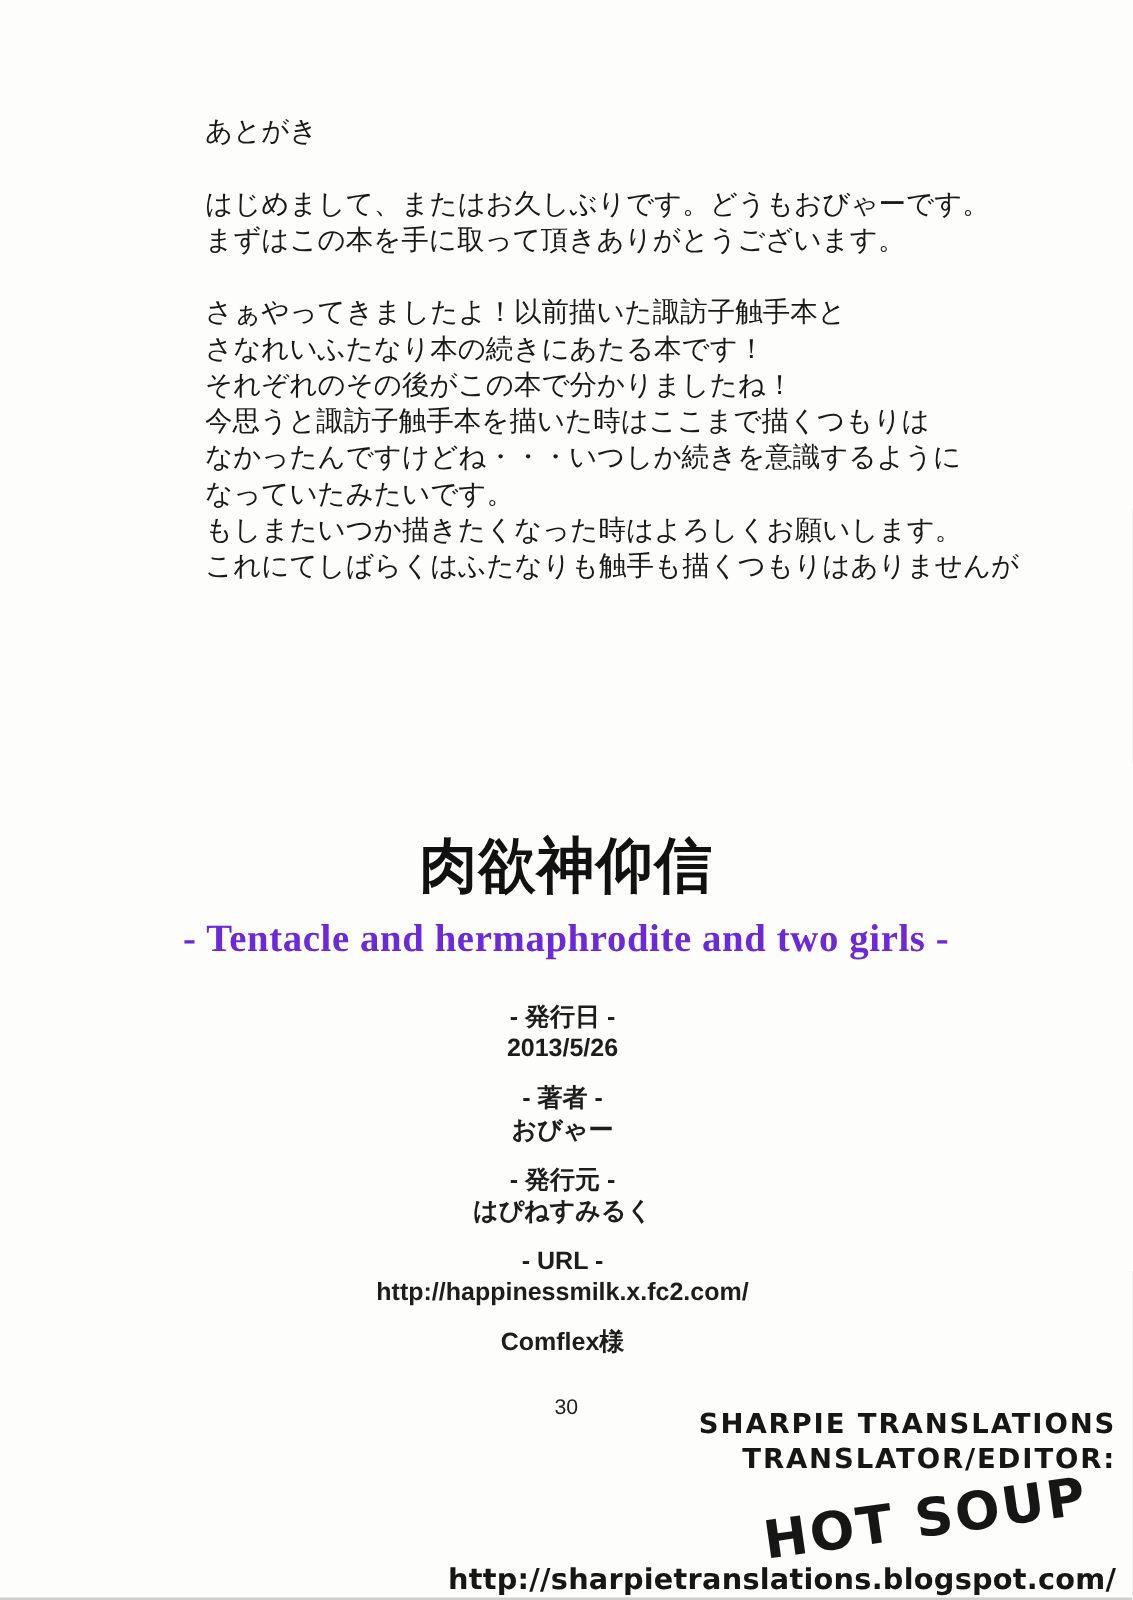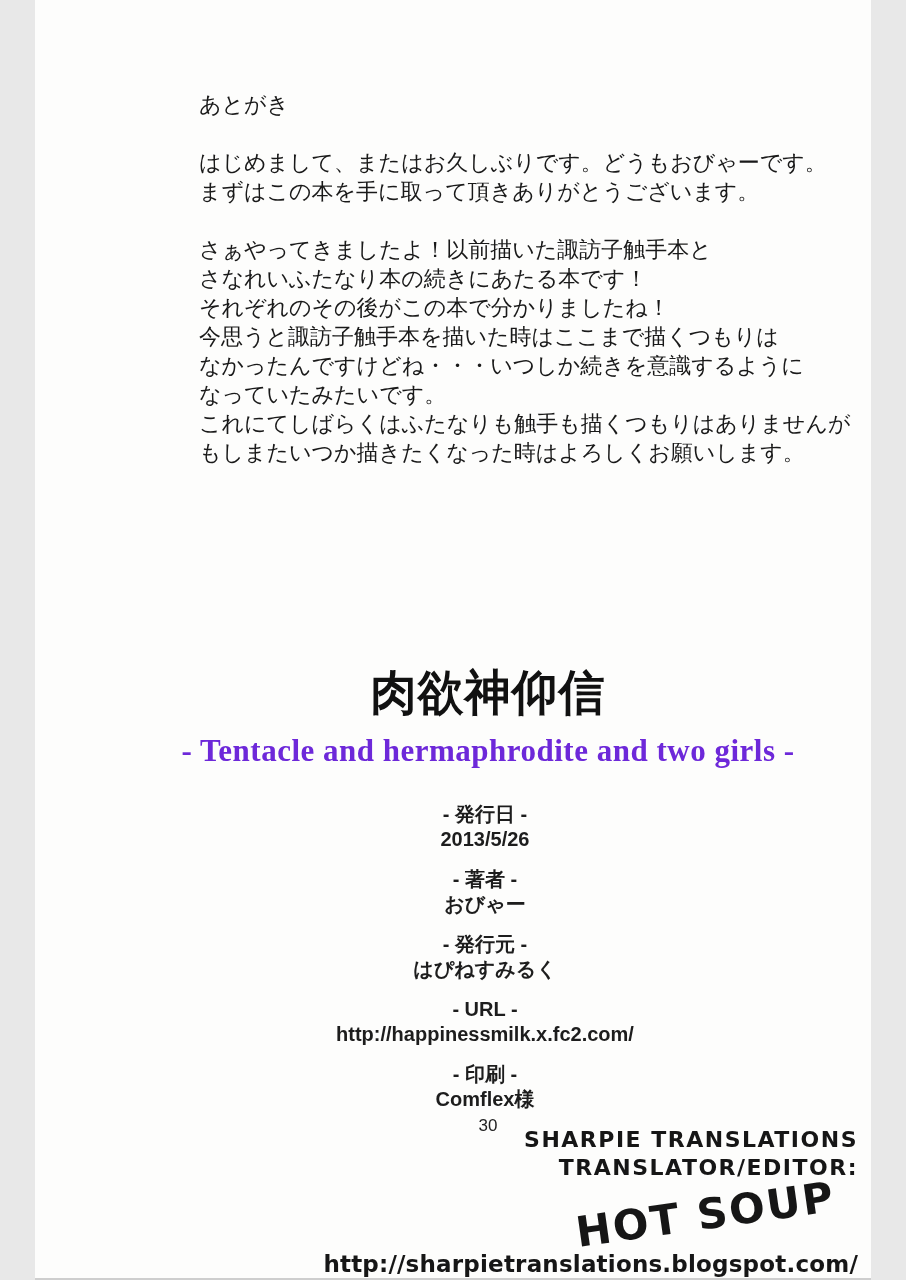--- a/index.html
+++ b/index.html
@@ -2,21 +2,21 @@
 <html><head>
 <meta charset="utf-8">
 <style>
   html, body {
     margin: 0;
     padding: 0;
     background: #e8e8e8;
   }
   .page {
     position: relative;
-    width: 836px;
+    width: 906px;
     height: 1280px;
     margin: 0 auto;
     background: #fdfdfc;
     color: #1c1c1c;
     overflow: hidden;
     font-family: "Liberation Serif", serif;
   }
 
   
   .afterword {
@@ -143,22 +143,22 @@
     <div class="aw-line"></div>
     <div class="aw-line">はじめまして、またはお久しぶりです。どうもおびゃーです。</div>
     <div class="aw-line">まずはこの本を手に取って頂きありがとうございます。</div>
     <div class="aw-line"></div>
     <div class="aw-line">さぁやってきましたよ！以前描いた諏訪子触手本と</div>
     <div class="aw-line">さなれいふたなり本の続きにあたる本です！</div>
     <div class="aw-line">それぞれのその後がこの本で分かりましたね！</div>
     <div class="aw-line">今思うと諏訪子触手本を描いた時はここまで描くつもりは</div>
     <div class="aw-line">なかったんですけどね・・・いつしか続きを意識するように</div>
     <div class="aw-line">なっていたみたいです。</div>
+    <div class="aw-line">もしまたいつか描きたくなった時はよろしくお願いします。</div>
     <div class="aw-line">これにてしばらくはふたなりも触手も描くつもりはありませんが</div>
-    <div class="aw-line">もしまたいつか描きたくなった時はよろしくお願いします。</div>
     <div class="aw-line"></div>
   </div>
 
   <div class="title-block">
     <div class="main-title">肉欲神仰信</div>
     <div class="sub-title">- Tentacle and hermaphrodite and two girls -</div>
   </div>
 
   <div class="colophon">
     <div class="col-group">
@@ -171,21 +171,20 @@
     </div>
     <div class="col-group">
       <div class="col-label">- 発行元 -</div>
       <div class="col-value">はぴねすみるく</div>
     </div>
     <div class="col-group">
       <div class="col-label">- URL -</div>
       <div class="col-value">http://happinessmilk.x.fc2.com/</div>
     </div>
     <div class="col-group">
-      <div class="col-label">- 印刷 -</div>
       <div class="col-value">Comflex様</div>
     </div>
   </div>
 
   <div class="page-number">30</div>
 
   <div class="credits">
     <div class="credit-group-name">SHARPIE TRANSLATIONS</div>
     <div class="credit-role">TRANSLATOR/EDITOR:</div>
     <div class="credit-name">HOT SOUP</div>

